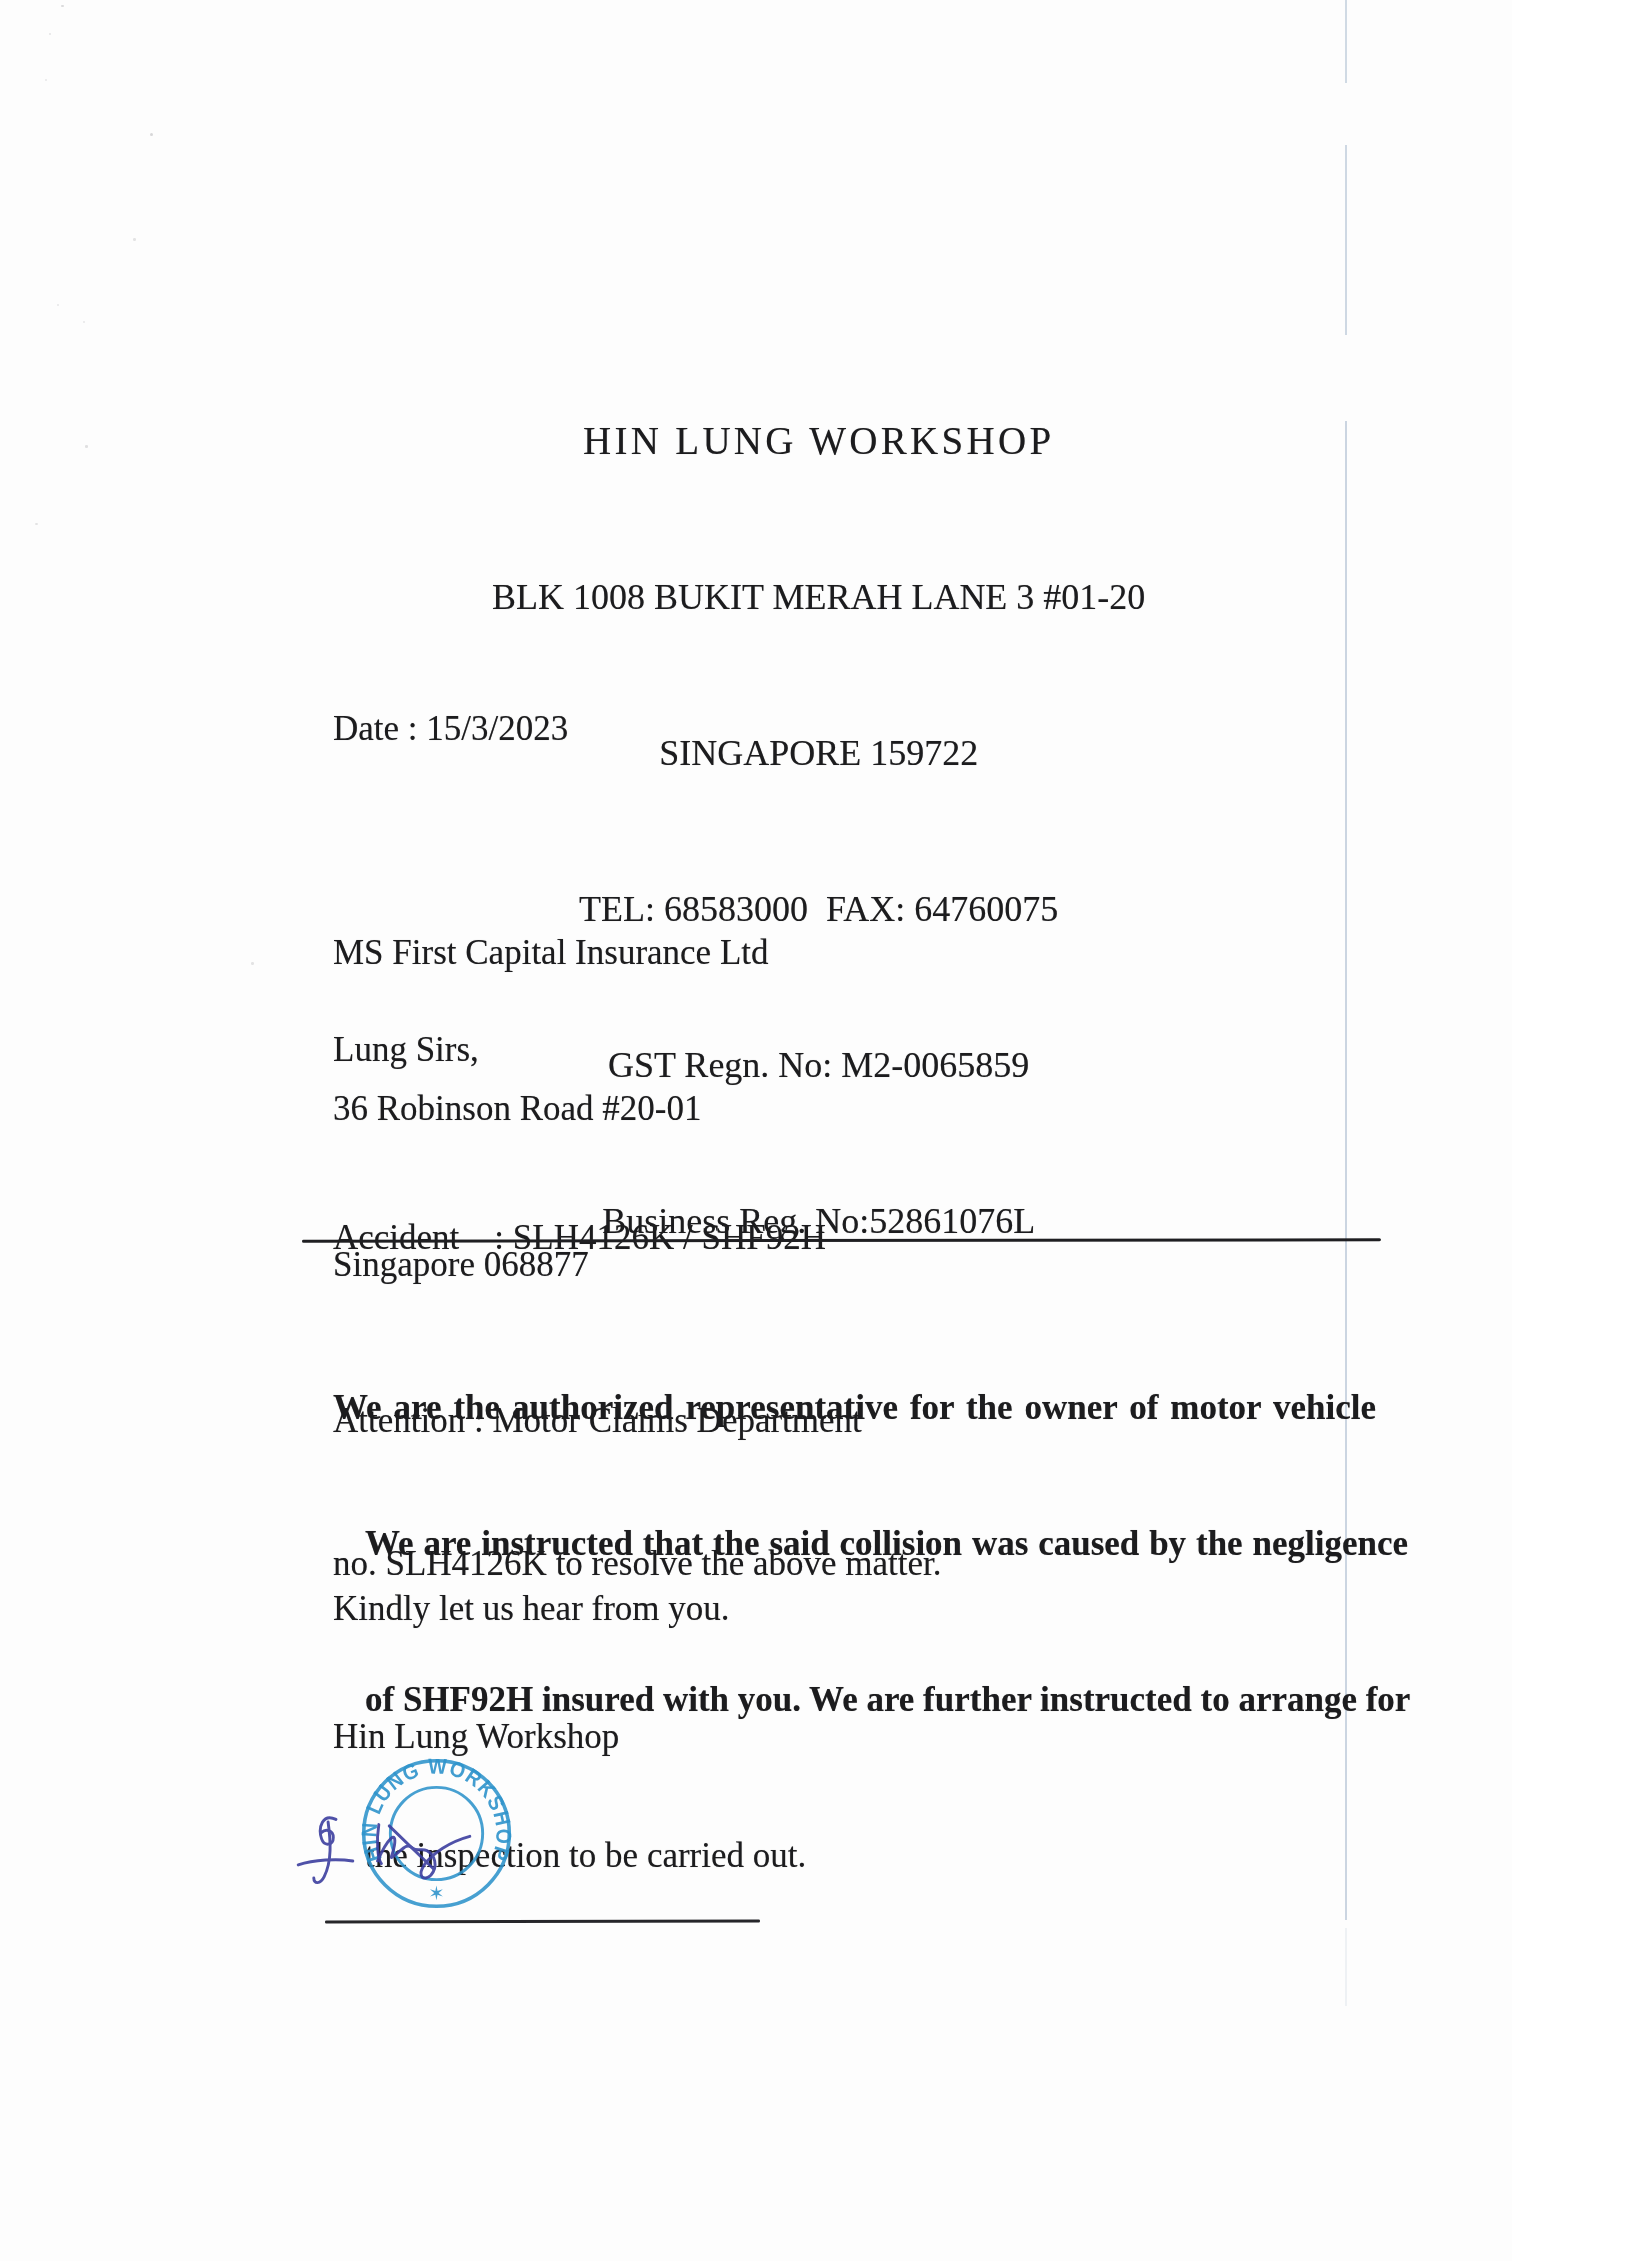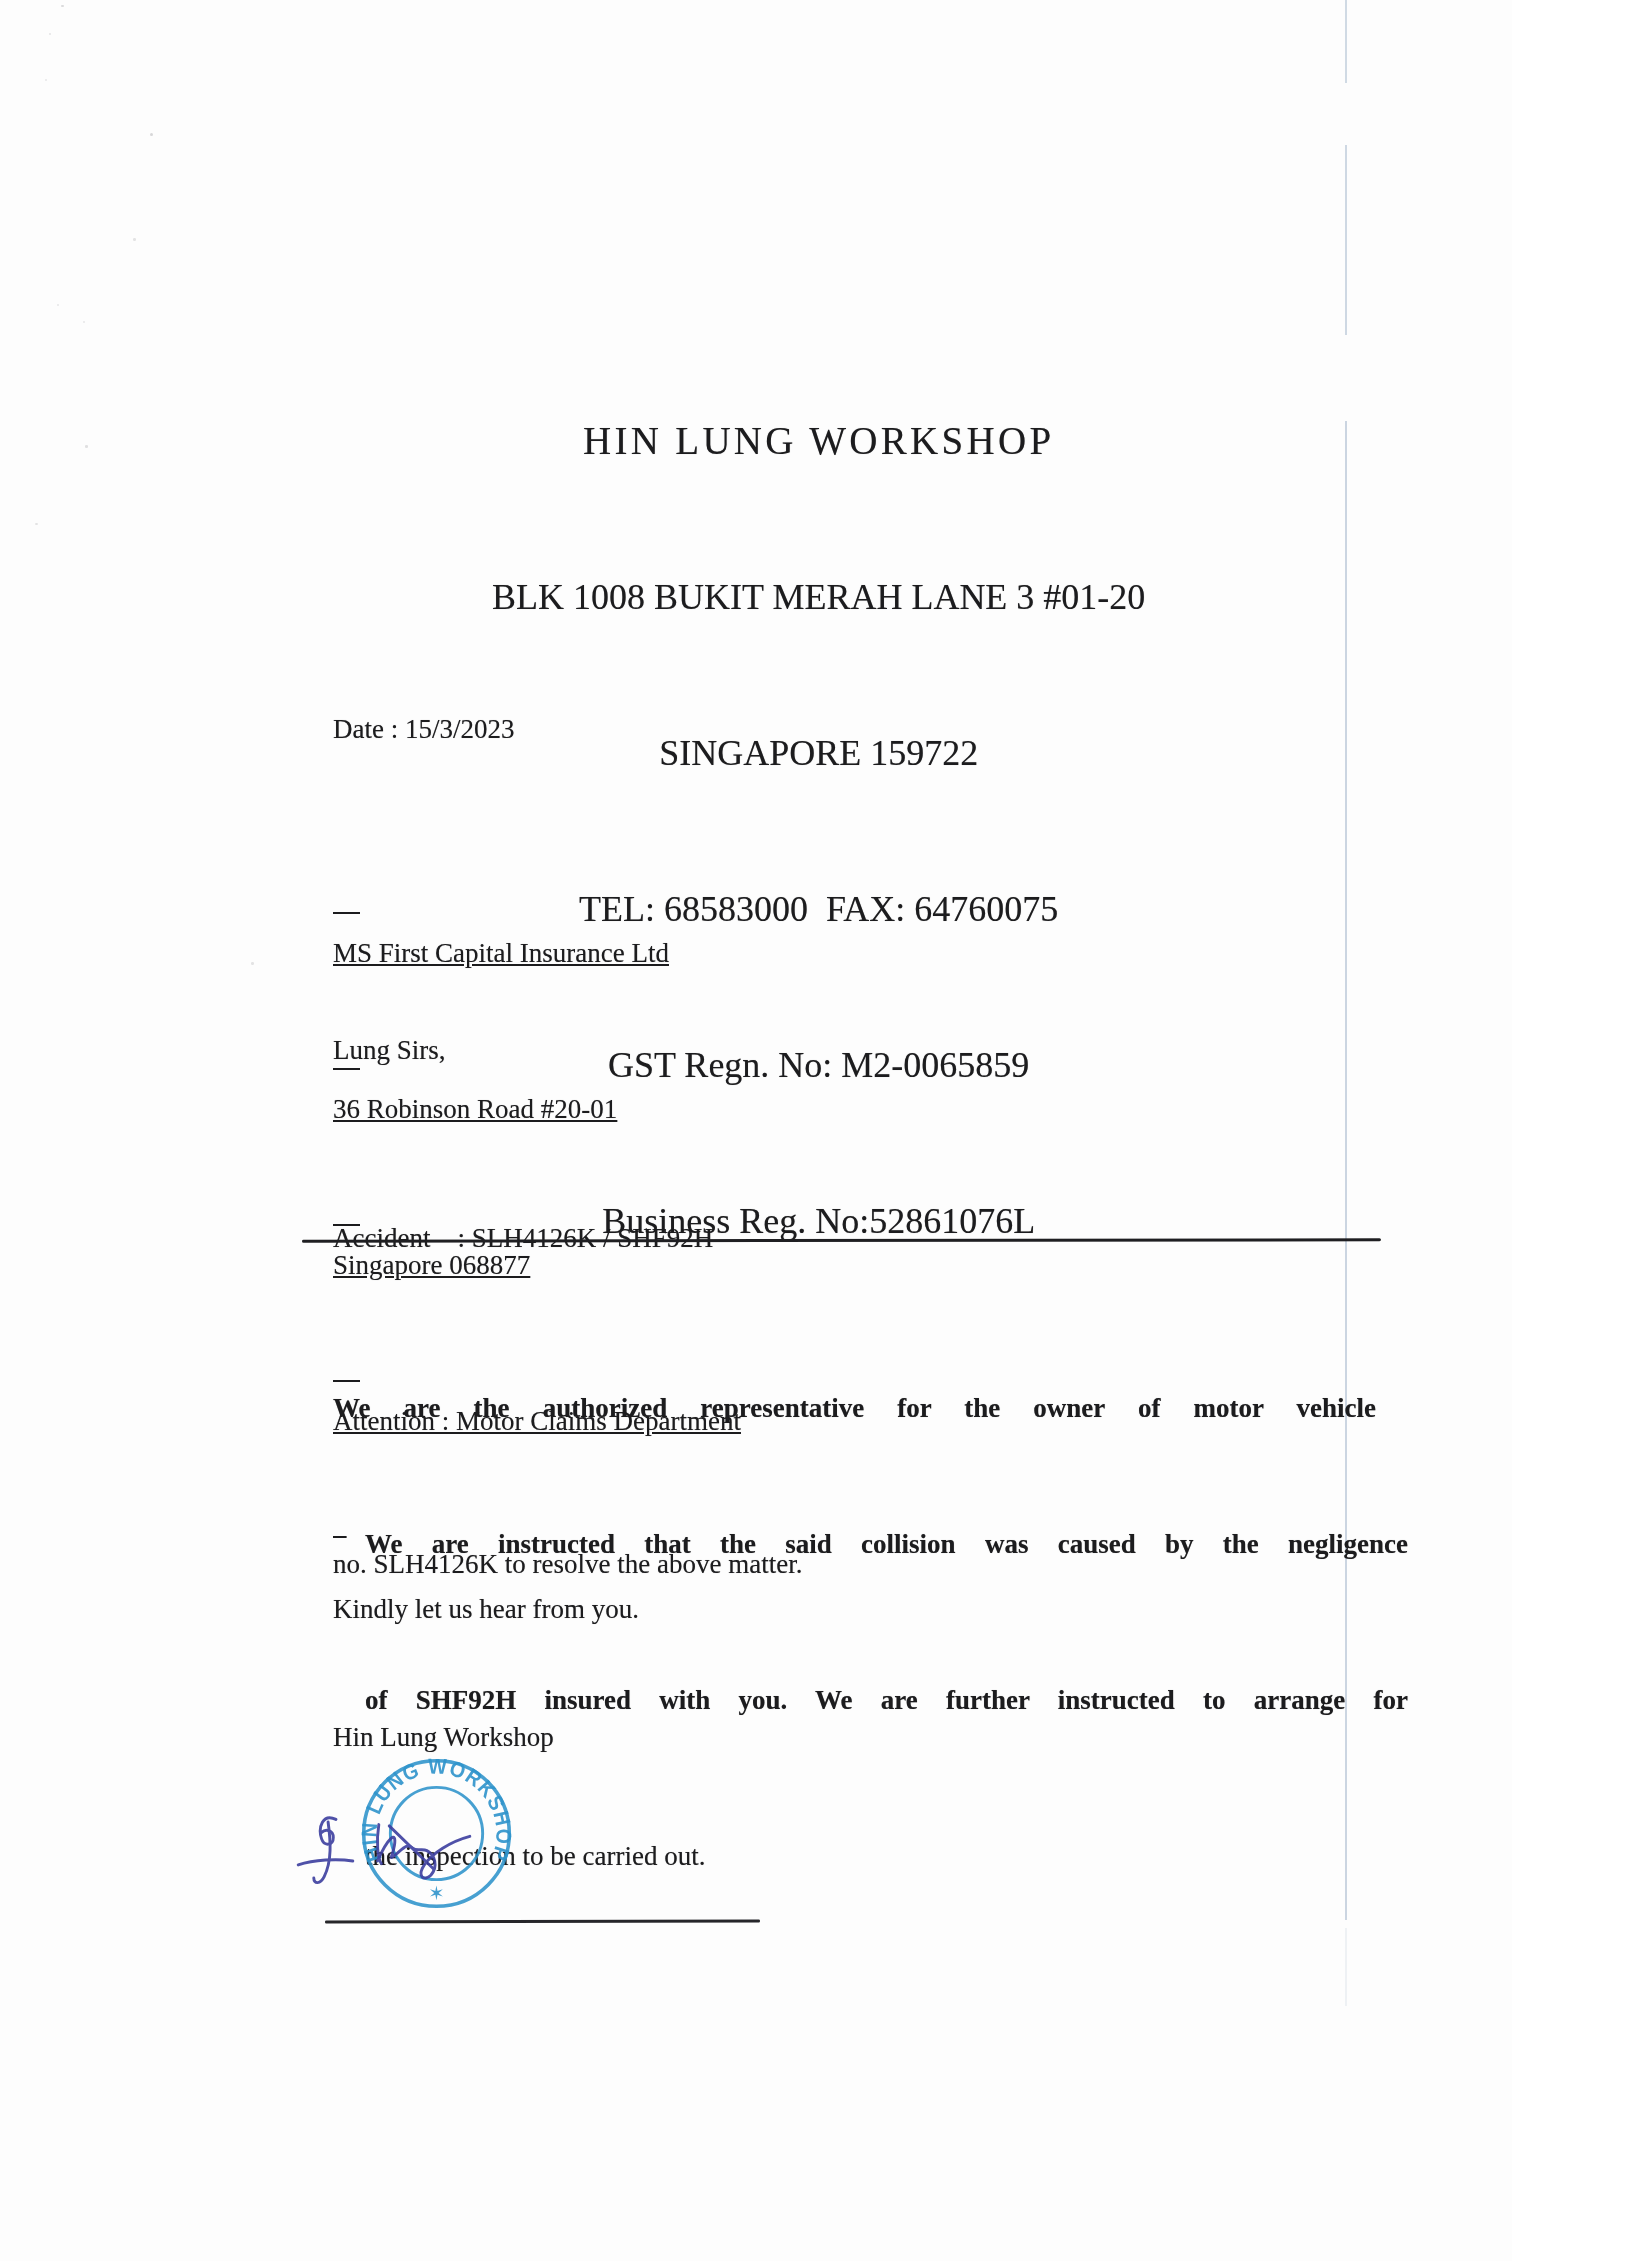--- a/index.html
+++ b/index.html
@@ -14,23 +14,23 @@
   .txt{ text-shadow:0 0 0.7px rgba(25,25,25,.45); }
   
   .letterhead{
     position:absolute;top:311px;left:0;width:1627px;
     text-align:center;line-height:52px;font-size:36px;
     transform:translateX(5.2px);
     white-space:pre;
   }
   .letterhead .company{font-size:39px;letter-spacing:3.3px;}
   
-  .block{position:absolute;left:333px;line-height:52px;font-size:27px;white-space:pre;}
+  .block{position:absolute;left:333px;line-height:52px;font-size:35px;white-space:pre;}
   .date-line{top:703px;}
-  .recipient{top:823px;text-decoration:underline;}
+  .recipient{top:823px;}
   .salutation{top:1024px;}
   .re-block{top:1108px;}
   .para{width:1043px;}
   .para1{top:1278px;}
   .para2{top:1414px;margin-left:32px;}
   .closing{top:1583px;}
   .signoff{top:1711px;}
   .just{text-align:justify;text-align-last:justify;font-weight:bold;}
   .rule{
     position:absolute;left:302px;top:1239px;width:1079px;height:3.3px;

